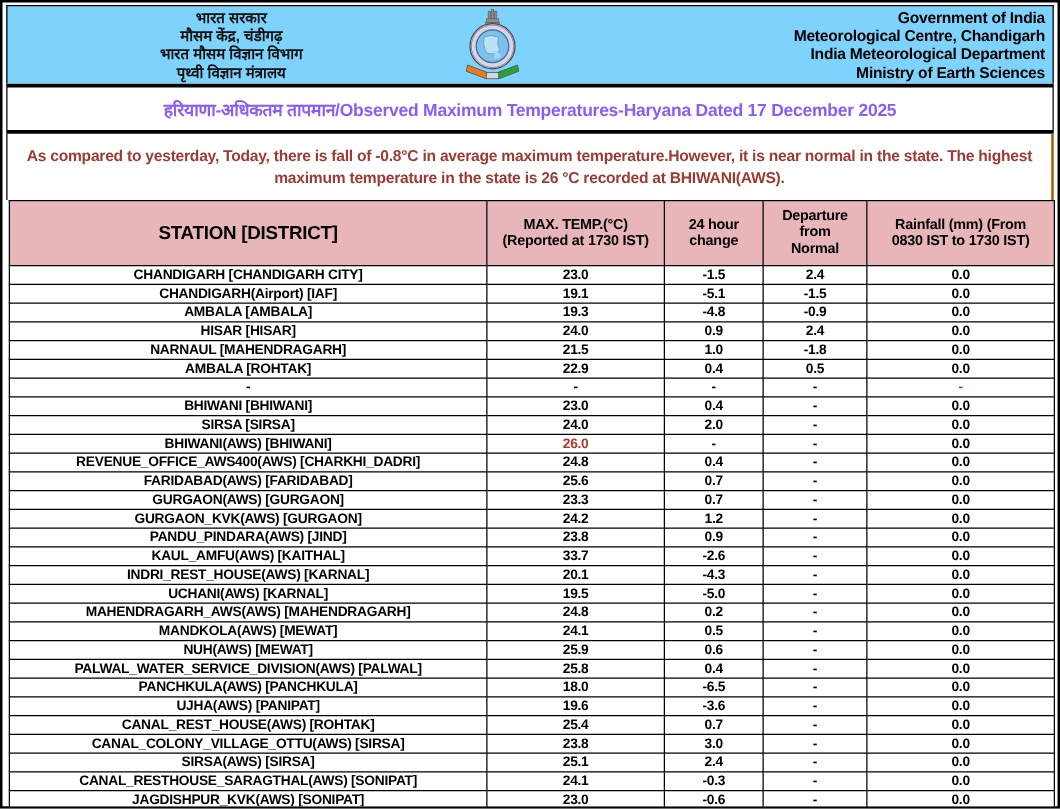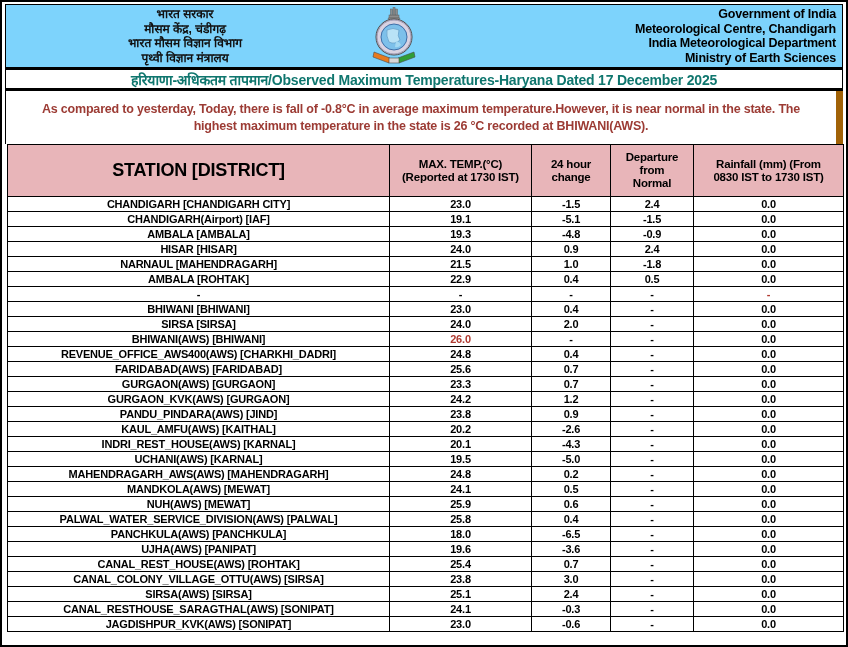--- a/index.html
+++ b/index.html
@@ -16,26 +16,26 @@
     background:#7dd3fc; border:1px solid #000; border-bottom:none;
     height:63px; padding:2px 6px;
   }
   .hindi-block { width:42%; text-align:center; color:#111; font-weight:bold; font-size:12px; line-height:14.5px; }
   .logo-wrap { width:72px; display:flex; justify-content:center; align-items:center; }
   .english-block { flex:1; text-align:right; color:#000; font-weight:bold; font-size:12.5px; line-height:14.5px; letter-spacing:-0.2px; }
   
   .title-bar {
     border-top:3px solid #000; border-bottom:3px solid #000;
     border-left:1px solid #000; border-right:1px solid #000;
-    height:24px; display:flex; align-items:center; justify-content:center;
-    background:#fff; color:#0f766e; font-weight:bold; font-size:14px; letter-spacing:-0.2px;
+    height:40px; display:flex; align-items:center; justify-content:center;
+    background:#fff; color:#8b5cf6; font-weight:bold; font-size:14px; letter-spacing:-0.2px;
   }
   
   .summary {
-    border-left:1px solid #000; border-right:7px solid #a16207;
+    border-left:1px solid #000; border-right:2px solid #a16207;
     height:53px; display:flex; align-items:center; justify-content:center;
     padding:0 14px; text-align:center;
     color:#9c3b34; font-weight:bold; font-size:12.5px; line-height:17px; letter-spacing:-0.2px;
   }
   
   table.temps {
     border-collapse:collapse; table-layout:fixed;
     width:836px; margin:0 2px;
     font-weight:bold; letter-spacing:-0.2px;
   }
@@ -47,21 +47,21 @@
     font-size:11.5px; line-height:13px; height:52px;
     text-align:center; vertical-align:middle; white-space:pre-line; padding:1px 2px;
   }
   table.temps td {
     border:1px solid #000; color:#000; background:#fff;
     font-size:11px; height:15px; line-height:12px;
     text-align:center; vertical-align:middle; padding:0 2px;
     white-space:nowrap; overflow:hidden;
   }
   table.temps td.red { color:#b03a30; }
-  table.temps thead th:first-child { font-size:18px; }
+  table.temps thead th:first-child { font-size:15px; }
 </style>
 </head>
 <body>
 
 <div class="page">
 
   <div class="masthead">
     <div class="hindi-block">
       <div>भारत सरकार</div>
       <div>मौसम केंद्र, चंडीगढ़</div>
@@ -229,21 +229,21 @@
         </tr>
         <tr>
           <td>PANDU_PINDARA(AWS)  [JIND]</td>
           <td>23.8</td>
           <td>0.9</td>
           <td>-</td>
           <td>0.0</td>
         </tr>
         <tr>
           <td>KAUL_AMFU(AWS)  [KAITHAL]</td>
-          <td>20.2</td>
+          <td>33.7</td>
           <td>-2.6</td>
           <td>-</td>
           <td>0.0</td>
         </tr>
         <tr>
           <td>INDRI_REST_HOUSE(AWS)  [KARNAL]</td>
           <td>20.1</td>
           <td>-4.3</td>
           <td>-</td>
           <td>0.0</td>

